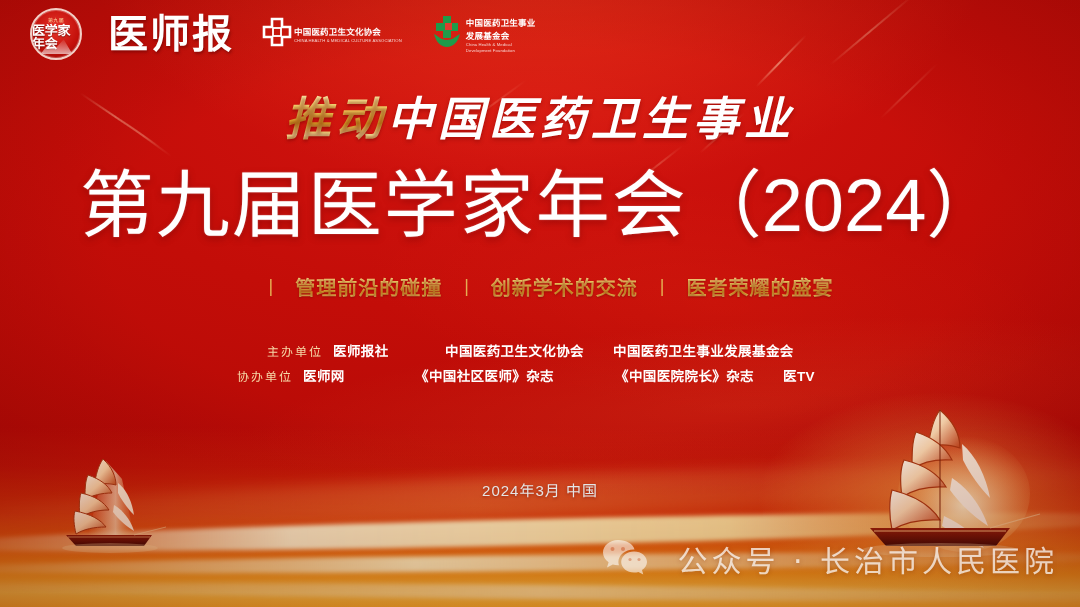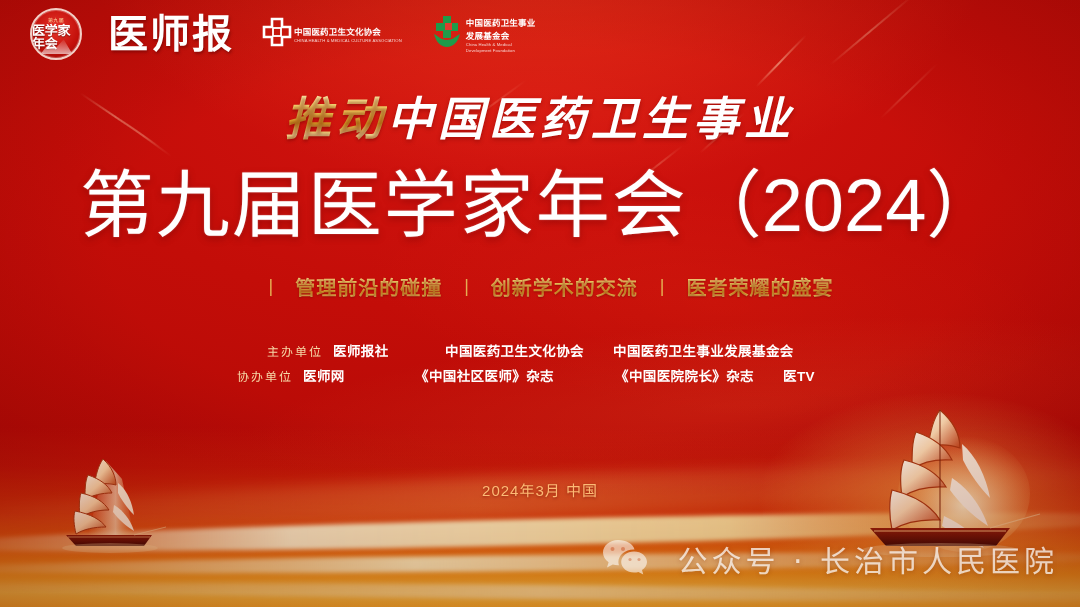--- a/index.html
+++ b/index.html
@@ -225,21 +225,21 @@
     font-weight:bold; color:#fff; letter-spacing:.4px;
   }
   .org-row .c1{ width:112px; }
   .org-row .c2{ width:168px; }
   .org-row .c3{ width:200px; }
   .org-row .c4{ width:60px; }
 
   .datetime{
     position:absolute; left:0; right:0; top:479px;
     text-align:center;
-    color:#fdba74; font-size:15px; letter-spacing:1px;
+    color:#e5e5e5; font-size:15px; letter-spacing:1px;
     text-shadow:0 1px 3px rgba(90,0,0,.5);
   }
 
   
   .watermark{
     position:absolute; right:22px; bottom:26px;
     display:flex; align-items:center; gap:28px;
     z-index:7; pointer-events:none;
   }
   .watermark .wm-text{

